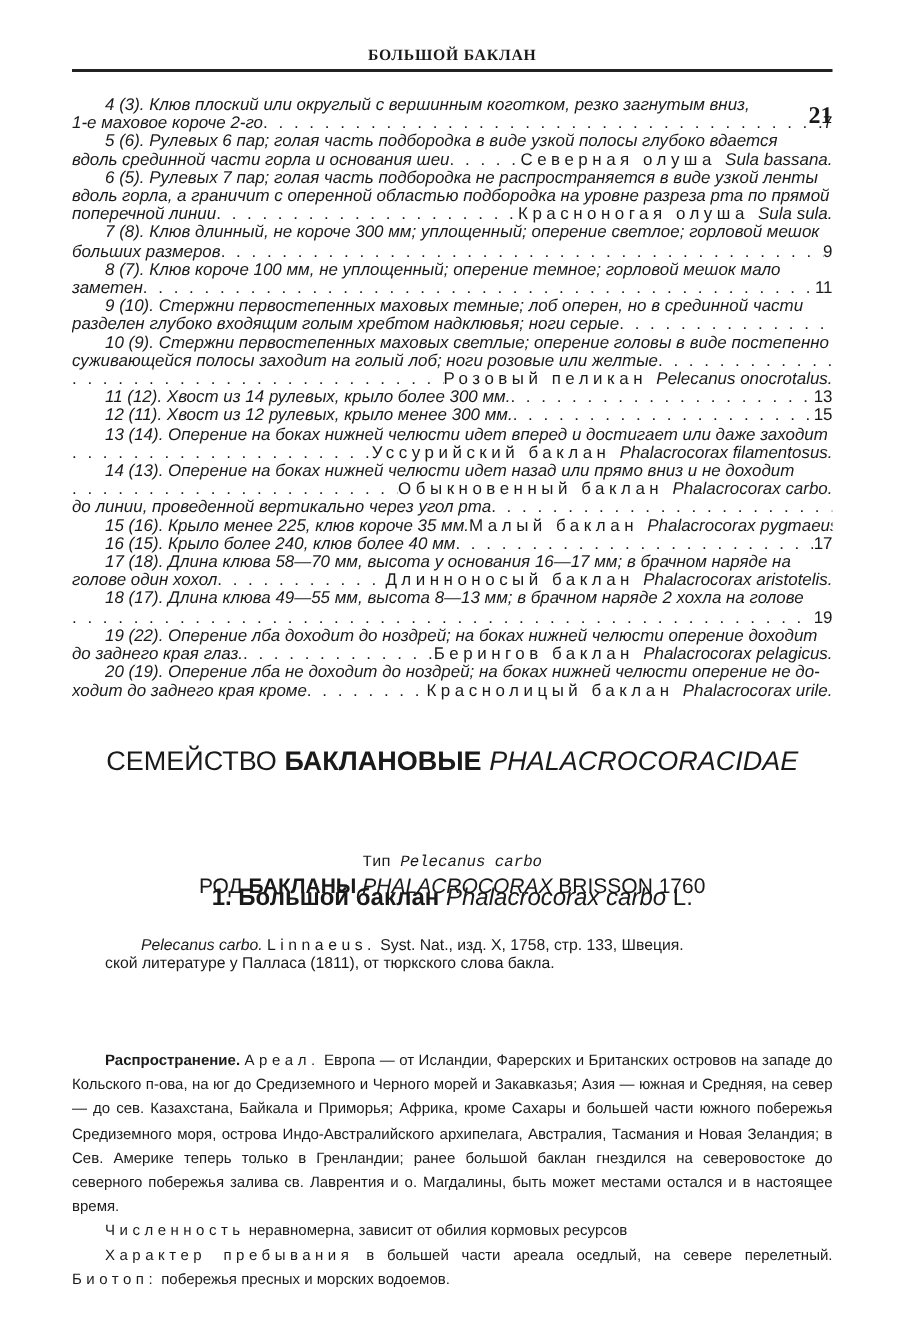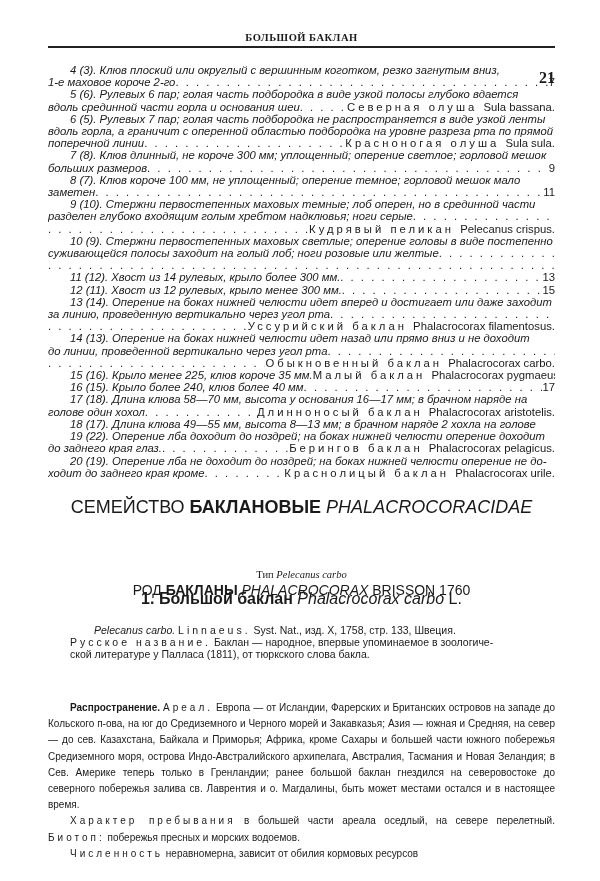--- a/index.html
+++ b/index.html
@@ -10,25 +10,25 @@
   .runhead .title{position:absolute;left:0;right:0;text-align:center;font-size:10.5px;font-weight:bold;letter-spacing:0.5px;top:2px;}
   .runhead .pnum{position:absolute;right:0;top:-2px;font-size:16px;font-weight:bold;margin-top:41px;}
   .key{position:absolute;top:64px;left:0;width:507px;font-size:11.3px;line-height:12.2px;font-family:"Liberation Sans Narrow","Liberation Sans",sans-serif;}
   .kline{display:flex;white-space:nowrap;overflow:hidden;}
   .kline.first{padding-left:22px;}
   .kline .t{flex:0 0 auto;font-style:italic;}
   .kline .dots{flex:1 1 auto;overflow:hidden;white-space:nowrap;letter-spacing:2px;}
   .kline .dots::before{content:". . . . . . . . . . . . . . . . . . . . . . . . . . . . . . . . . . . . . . . . . . . . . . . . . . . . . . . . . . . . . . . . . . . . . . . . . . . . . . . . . . . . . . . . . . . . . . . . . . . . . . . . . . . . . . . . . . . . . . . . . . . . . .";}
   .kline .r{flex:0 0 auto;}
   .sp{letter-spacing:3px;text-align:right;}
-  .it{margin-top:39px;}
+  .it{font-style:italic;margin-top:39px;}
   .kline.just{justify-content:space-between;}
   .fam{position:absolute;top:497px;left:0;width:507px;text-align:center;font-size:18px;font-family:"Liberation Sans",sans-serif;}
   .genus{position:absolute;top:538px;left:0;width:507px;text-align:center;font-size:14px;font-family:"Liberation Sans",sans-serif;margin-top:44px;}
-  .type{position:absolute;top:569px;left:0;width:507px;text-align:center;font-size:10.5px;font-family:Liberation Serif, serif;}
+  .type{position:absolute;top:569px;left:0;width:507px;text-align:center;font-size:10.5px;font-family:Liberation Mono, monospace;}
   .species{position:absolute;top:590px;left:0;width:507px;text-align:center;font-size:16px;font-family:"Liberation Sans",sans-serif;}
   .syn{position:absolute;top:625px;left:0;width:507px;font-size:10.5px;line-height:11.8px;font-family:"Liberation Sans",sans-serif;}
   .syn .l1{padding-left:46px;}
   .syn .l2{padding-left:22px;}
   .syn .l3{padding-left:22px;}
   .body{position:absolute;top:700px;left:0;width:507px;font-size:10px;line-height:16.2px;font-family:Liberation Sans, sans-serif;text-align:justify;}
   .body p{margin:0;text-indent:22px;}
   b{font-weight:bold;}
 </style>
 </head>
@@ -92,75 +92,66 @@
       </div>
       <div class="kline first just">
         <span class="t">9 (10). Стержни первостепенных маховых темные; лоб оперен, но в срединной части</span>
         <span class="r"></span>
       </div>
       <div class="kline">
         <span class="t">разделен глубоко входящим голым хребтом надклювья; ноги серые</span>
         <span class="dots"></span>
         <span class="r"></span>
       </div>
-      <div class="kline">
-        <span class="t"></span>
-        <span class="dots"></span>
-        <span class="r"><span class="sp">Кудрявый пеликан </span><span class="it">Pelecanus crispus.</span></span>
-      </div>
       <div class="kline first just">
         <span class="t">10 (9). Стержни первостепенных маховых светлые; оперение головы в виде постепенно</span>
         <span class="r"></span>
       </div>
       <div class="kline">
         <span class="t">суживающейся полосы заходит на голый лоб; ноги розовые или желтые</span>
         <span class="dots"></span>
         <span class="r"></span>
       </div>
       <div class="kline">
         <span class="t"></span>
         <span class="dots"></span>
+        <span class="r"><span class="sp">Розовый пеликан </span><span class="it">Pelecanus onocrotalus.</span></span>
       </div>
       <div class="kline first">
         <span class="t">11 (12). Хвост из 14 рулевых, крыло более 300 мм.</span>
         <span class="dots"></span>
         <span class="r">13</span>
       </div>
       <div class="kline first">
         <span class="t">12 (11). Хвост из 12 рулевых, крыло менее 300 мм.</span>
         <span class="dots"></span>
         <span class="r">15</span>
       </div>
       <div class="kline first just">
         <span class="t">13 (14). Оперение на боках нижней челюсти идет вперед и достигает или даже заходит</span>
         <span class="r"></span>
       </div>
       <div class="kline">
-        <span class="t">за линию, проведенную вертикально через угол рта</span>
-        <span class="dots"></span>
-        <span class="r"></span>
-      </div>
-      <div class="kline">
         <span class="t"></span>
         <span class="dots"></span>
         <span class="r"><span class="sp">Уссурийский баклан </span><span class="it">Phalacrocorax filamentosus.</span></span>
       </div>
       <div class="kline first just">
         <span class="t">14 (13). Оперение на боках нижней челюсти идет назад или прямо вниз и не доходит</span>
         <span class="r"></span>
       </div>
       <div class="kline">
+        <span class="t"></span>
+        <span class="dots"></span>
+        <span class="r"><span class="sp">Обыкновенный баклан </span><span class="it">Phalacrocorax carbo.</span></span>
+      </div>
+      <div class="kline">
         <span class="t">до линии, проведенной вертикально через угол рта</span>
         <span class="dots"></span>
         <span class="r"></span>
-      </div>
-      <div class="kline">
-        <span class="t"></span>
-        <span class="dots"></span>
-        <span class="r"><span class="sp">Обыкновенный баклан </span><span class="it">Phalacrocorax carbo.</span></span>
       </div>
       <div class="kline first">
         <span class="t">15 (16). Крыло менее 225, клюв короче 35 мм.</span>
         <span style="flex: 1 1 0%;"></span>
         <span class="r"><span class="sp">Малый баклан </span><span class="it">Phalacrocorax pygmaeus.</span></span>
       </div>
       <div class="kline first">
         <span class="t">16 (15). Крыло более 240, клюв более 40 мм</span>
         <span class="dots"></span>
         <span class="r">17</span>
@@ -170,20 +161,25 @@
         <span class="r"></span>
       </div>
       <div class="kline">
         <span class="t">голове один хохол</span>
         <span class="dots"></span>
         <span class="r"><span class="sp">Длинноносый баклан </span><span class="it">Phalacrocorax aristotelis.</span></span>
       </div>
       <div class="kline first just">
         <span class="t">18 (17). Длина клюва 49—55 мм, высота 8—13 мм; в брачном наряде 2 хохла на голове</span>
         <span class="r"></span>
+      </div>
+      <div class="kline">
+        <span class="t"></span>
+        <span class="dots"></span>
+        <span class="r">19</span>
       </div>
       <div class="kline first just">
         <span class="t">19 (22). Оперение лба доходит до ноздрей; на боках нижней челюсти оперение доходит</span>
         <span class="r"></span>
       </div>
       <div class="kline">
         <span class="t">до заднего края глаз.</span>
         <span class="dots"></span>
         <span class="r"><span class="sp">Берингов баклан </span><span class="it">Phalacrocorax pelagicus.</span></span>
       </div>
@@ -221,40 +217,36 @@
     <b>Большой баклан</b>
     <i>Phalacrocorax carbo</i>
     <span>L.</span>
   </div>
 
   <div class="syn">
     <div class="l1">
       <i>Pelecanus carbo.</i>
       <span class="sp">Linnaeus.</span>
       <span>Syst. Nat., изд. X, 1758, стр. 133, Швеция.</span>
-    </div>
-    <div class="l2">
-      <span class="sp">Русское название.</span>
-      <span>Баклан — народное, впервые упоминаемое в зоологиче-</span>
     </div>
     <div class="l3">
       <span>ской литературе у Палласа (1811), от тюркского слова бакла.</span>
     </div>
   </div>
 
   <div class="body">
     <p>
       <b>Распространение.</b>
       <span class="sp">Ареал.</span>
       <span>Европа — от Исландии, Фарерских и Британских островов на западе до Кольского п-ова, на юг до Средиземного и Черного морей и Закавказья; Азия — южная и Средняя, на север — до сев. Казахстана, Байкала и Приморья; Африка, кроме Сахары и большей части южного побережья Средиземного моря, острова Индо-Австралийского архипелага, Австралия, Тасмания и Новая Зеландия; в Сев. Америке теперь только в Гренландии; ранее большой баклан гнездился на северовостоке до северного побережья залива св. Лаврентия и о. Магдалины, быть может местами остался и в настоящее время.</span>
     </p>
     <p>
+      <span class="sp">Численность</span>
+      <span>неравномерна, зависит от обилия кормовых ресурсов</span>
+    </p>
+    <p>
       <span class="sp">Характер пребывания</span>
       <span>в большей части ареала оседлый, на севере перелетный.</span>
       <span class="sp">Биотоп:</span>
       <span>побережья пресных и морских водоемов.</span>
     </p>
-    <p>
-      <span class="sp">Численность</span>
-      <span>неравномерна, зависит от обилия кормовых ресурсов</span>
-    </p>
   </div>
 </div>
 
 </body></html>

